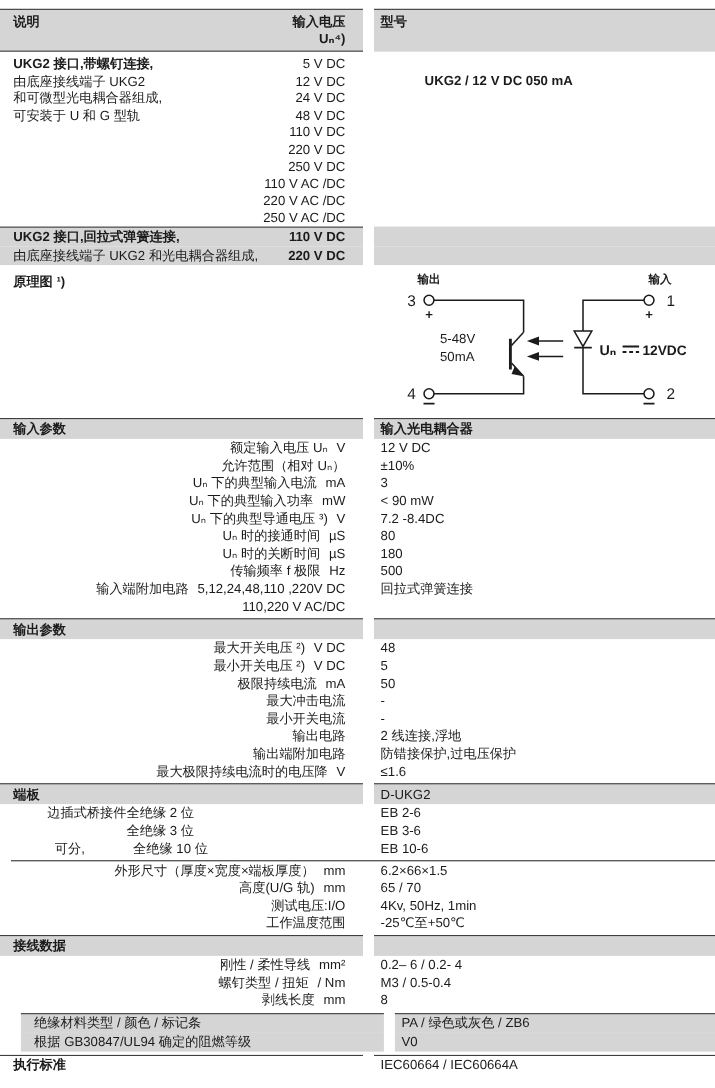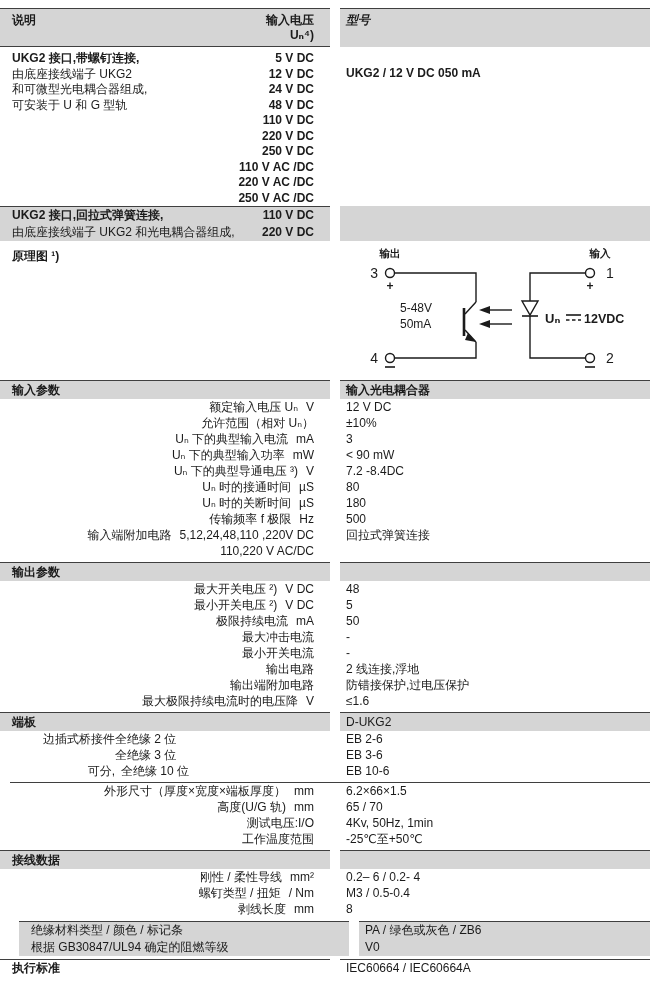--- a/index.html
+++ b/index.html
@@ -13,50 +13,50 @@
   .b{font-weight:bold;}
   .row{display:flex;align-items:stretch;}
   .lcell{width:330px;box-sizing:border-box;padding-left:12px;padding-right:16px;}
   .rcell{flex:1;box-sizing:border-box;margin-left:10px;padding-left:6px;padding-right:8px;}
   .band{background:var(--band,#d5d5d5);}
   .rule-top{border-top:1px solid #3f3f3f;}
   .rule-bottom{border-bottom:1px solid #3f3f3f;}
 
   
   .header-band .hdr{padding-top:3px;padding-bottom:3px;}
-  .hdr-line{line-height:16px;font-style:italic;}
+  .hdr-line{line-height:16px;}
   .hdr-line1{display:flex;justify-content:space-between;line-height:16px;}
   .hdr-line2{text-align:right;line-height:15px;}
 
   
   .vblock{display:flex;padding-top:4px;}
   .desc-col{flex:1;}
   .desc-line,.volt-line{line-height:15.5px;white-space:nowrap;}
   .volt-col{text-align:right;}
-  .volt-line{font-weight:bold;}
-  .model{padding-top:19px;font-weight:bold;}
+  .volt-line{font-weight:normal;}
+  .model{padding-top:19px;font-weight:bold;margin-left:40px;}
 
   
   .spring-row .lcell{display:flex;justify-content:space-between;line-height:17px;}
   .spring-volt{font-weight:bold;white-space:nowrap;}
 
   
   .schem-row{margin-top:3px;height:133px;gap:24px;}
   .schem-row .lcell{padding-top:4px;}
   .schematic{padding-top:2px;}
   svg text{fill:#1b1b1b;}
 
   
   .band-row{margin-top:3px;}
   .band-row .lcell,.band-row .rcell{line-height:18px;}
   .spec-row .lcell{display:flex;line-height:16px;}
   .spec-row .rcell{line-height:16px;}
   .spec-label{flex:1;white-space:nowrap;text-align:right;}
   .spec-label.fixed{flex:none;width:103px;}
-  .spec-label.ta-r{text-align:right;padding-right:6px;}
+  .spec-label.ta-r{text-align:center;padding-right:6px;}
   .spec-mid{flex:1;text-align:left;white-space:nowrap;}
   .spec-unit{text-align:right;white-space:nowrap;margin-left:8px;}
   .spec-value{white-space:nowrap;}
   .gray-pair{margin-top:4px;margin-left:19px;}
   .gray-pair .lcell,.gray-pair .rcell{line-height:17px;}
   .std-row{margin-top:3px;}
 </style>
 </head>
 <body>
 

